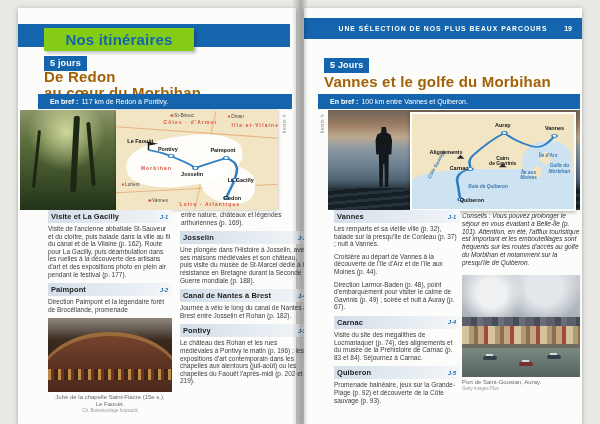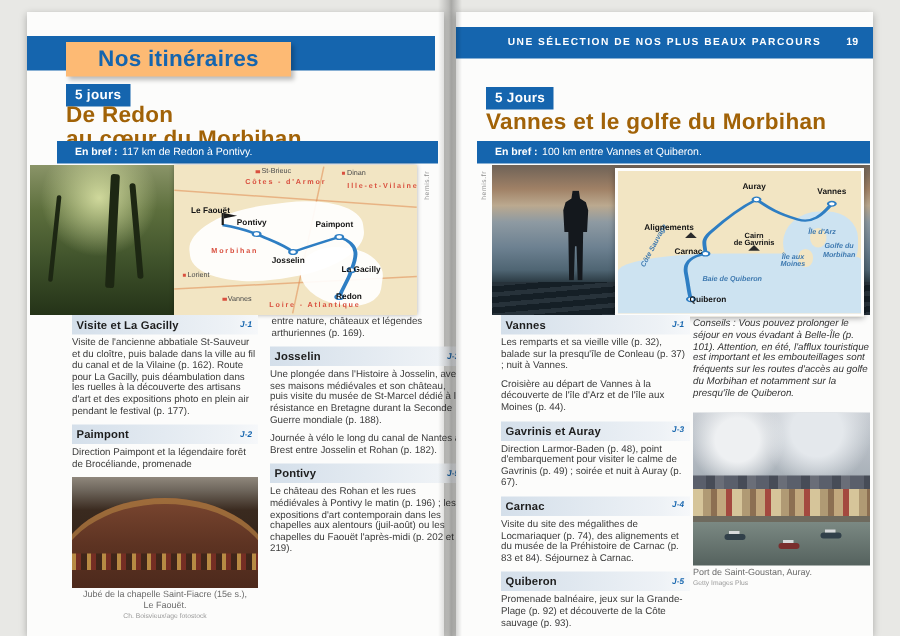--- a/index.html
+++ b/index.html
@@ -37,21 +37,21 @@
 
   .caption{font-size:6px;color:#6b6b6b;margin-top:2px;line-height:7px;white-space:pre-line;}
   .caption.center{text-align:center;}
   .credit{font-size:4.5px;color:#9a9a9a;line-height:5.5px;}
   .credit.center{text-align:center;}
   .v-credit{position:absolute;writing-mode:vertical-rl;transform:rotate(180deg);
             font-size:4.5px;color:#8d8d8d;letter-spacing:.4px;}
 
   
   .band-header{position:absolute;left:0;top:16px;width:272px;height:23px;background:#1565ae;}
-  .band-label{position:absolute;left:26px;top:20px;width:150px;height:23px;background:#fdba74;
+  .band-label{position:absolute;left:26px;top:20px;width:150px;height:23px;background:#84cc16;
               box-shadow:2px 2px 3px rgba(0,0,0,.25);display:flex;align-items:center;justify-content:center;
               color:#1565ae;font-weight:bold;font-size:15px;letter-spacing:.2px;}
 
   
   .topbar{position:absolute;left:0;top:10px;width:278px;height:21px;background:#1565ae;
           display:flex;align-items:center;justify-content:center;}
   .topbar-title{color:#fff;font-weight:bold;font-size:6.8px;letter-spacing:1px;}
   .pagenum{position:absolute;right:10px;top:0;height:21px;line-height:21px;color:#fff;
            font-weight:bold;font-size:7px;}
 
@@ -232,20 +232,24 @@
 
         <section class="sec">
           <div class="sec-head">
             <span class="sec-title">Josselin</span>
             <span class="sec-day">J-3</span>
           </div>
           <p class="sec-body">Une plongée dans l'Histoire à Josselin, avec ses maisons médiévales et son château, puis visite du musée de St-Marcel dédié à la résistance en Bretagne durant la Seconde Guerre mondiale (p. 188).</p>
         </section>
 
         <section class="sec">
+          <div class="sec-head">
+            <span class="sec-title">Canal de Nantes à Brest</span>
+            <span class="sec-day">J-4</span>
+          </div>
           <p class="sec-body">Journée à vélo le long du canal de Nantes à Brest entre Josselin et Rohan (p. 182).</p>
         </section>
 
         <section class="sec">
           <div class="sec-head">
             <span class="sec-title">Pontivy</span>
             <span class="sec-day">J-5</span>
           </div>
           <p class="sec-body">Le château des Rohan et les rues médiévales à Pontivy le matin (p. 196) ; les expositions d'art contemporain dans les chapelles aux alentours (juil-août) ou les chapelles du Faouët l'après-midi (p. 202 et 219).</p>
         </section>
@@ -326,24 +330,20 @@
             <span class="sec-day">J-1</span>
           </div>
           <p class="sec-body">Les remparts et sa vieille ville (p. 32), balade sur la presqu'île de Conleau (p. 37) ; nuit à Vannes.</p>
         </section>
 
         <section class="sec">
           <p class="sec-body">Croisière au départ de Vannes à la découverte de l'île d'Arz et de l'île aux Moines (p. 44).</p>
         </section>
 
         <section class="sec">
-          <div class="sec-head">
-            <span class="sec-title">Gavrinis et Auray</span>
-            <span class="sec-day">J-3</span>
-          </div>
           <p class="sec-body">Direction Larmor-Baden (p. 48), point d'embarquement pour visiter le calme de Gavrinis (p. 49) ; soirée et nuit à Auray (p. 67).</p>
         </section>
 
         <section class="sec">
           <div class="sec-head">
             <span class="sec-title">Carnac</span>
             <span class="sec-day">J-4</span>
           </div>
           <p class="sec-body">Visite du site des mégalithes de Locmariaquer (p. 74), des alignements et du musée de la Préhistoire de Carnac (p. 83 et 84). Séjournez à Carnac.</p>
         </section>

